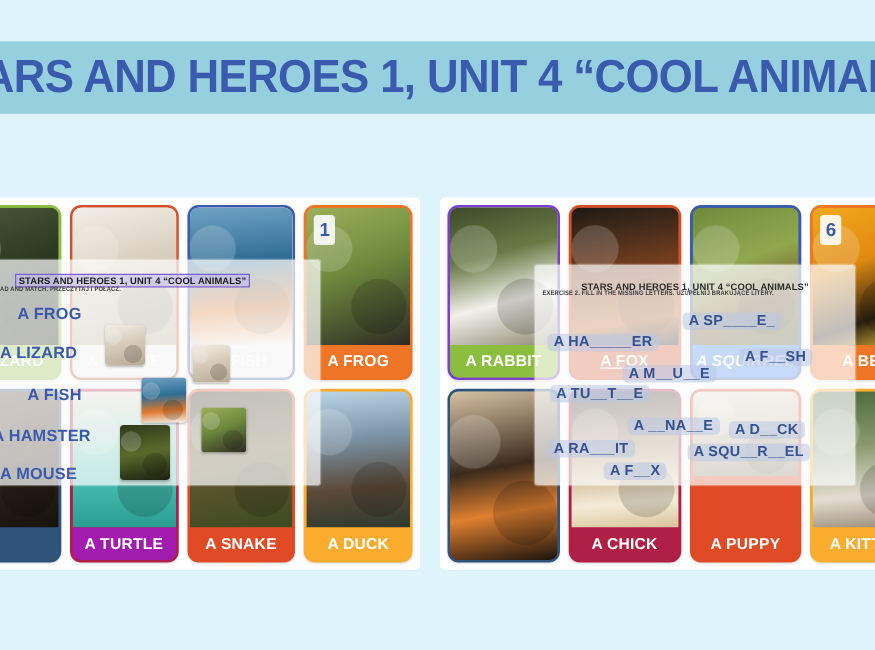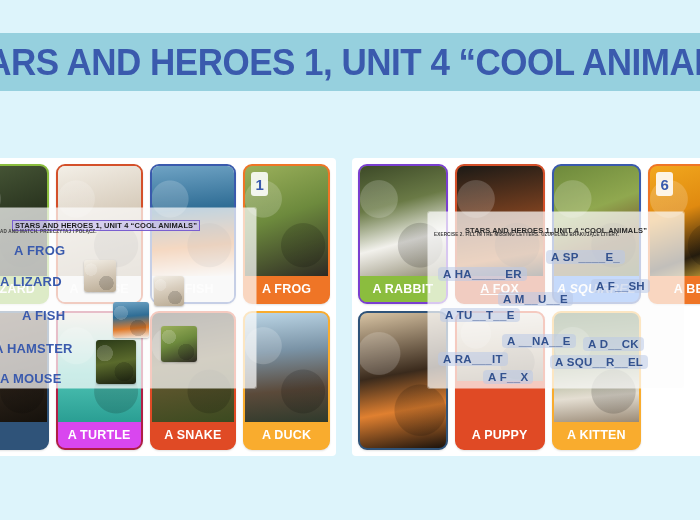--- a/index.html
+++ b/index.html
@@ -227,21 +227,21 @@
         <div class="card outlined" style="border-color: rgb(47, 83, 121); background: rgb(47, 83, 121);">
           <div class="card-photo">
             <div class="ph ph-turtleA"></div>
           </div>
           <div class="card-label" style="background: rgb(47, 83, 121);"></div>
         </div>
         <div class="card outlined" style="border-color: rgb(176, 31, 69); background: rgb(176, 31, 69);">
           <div class="card-photo">
             <div class="ph ph-turtleB"></div>
           </div>
-          <div class="card-label" style="background: #d946ef;">A TURTLE</div>
+          <div class="card-label" style="background: #a21caf;">A TURTLE</div>
         </div>
         <div class="card outlined" style="border-color: rgb(224, 74, 37); background: rgb(224, 74, 37);">
           <div class="card-photo">
             <div class="ph ph-snake"></div>
           </div>
           <div class="card-label" style="background: rgb(224, 74, 37);">A SNAKE</div>
         </div>
         <div class="card outlined" style="border-color: rgb(249, 172, 46); background: rgb(249, 172, 46);">
           <div class="card-photo">
             <div class="ph ph-duck"></div>
@@ -275,20 +275,26 @@
           <div class="card-photo">
             <div class="ph ph-bee"></div>
             <div class="card-num">6</div>
           </div>
           <div class="card-label" style="background: rgb(239, 117, 38);">A BEE</div>
         </div>
         <div class="card outlined" style="border-color: rgb(47, 83, 121); background: rgb(47, 83, 121);">
           <div class="card-photo">
             <div class="ph ph-spider"></div>
           </div>
+        </div>
+        <div class="card outlined" style="border-color: rgb(176, 31, 69); background: rgb(176, 31, 69);">
+          <div class="card-photo">
+            <div class="ph ph-chick"></div>
+          </div>
+          <div class="card-label" style="background: rgb(176, 31, 69);">A CHICK</div>
         </div>
         <div class="card outlined" style="border-color: rgb(224, 74, 37); background: rgb(224, 74, 37);">
           <div class="card-photo">
             <div class="ph ph-puppy"></div>
           </div>
           <div class="card-label" style="background: rgb(224, 74, 37); margin-top: 41px;">A PUPPY</div>
         </div>
         <div class="card outlined" style="border-color: rgb(249, 172, 46); background: rgb(249, 172, 46);">
           <div class="card-photo">
             <div class="ph ph-kitten"></div>

